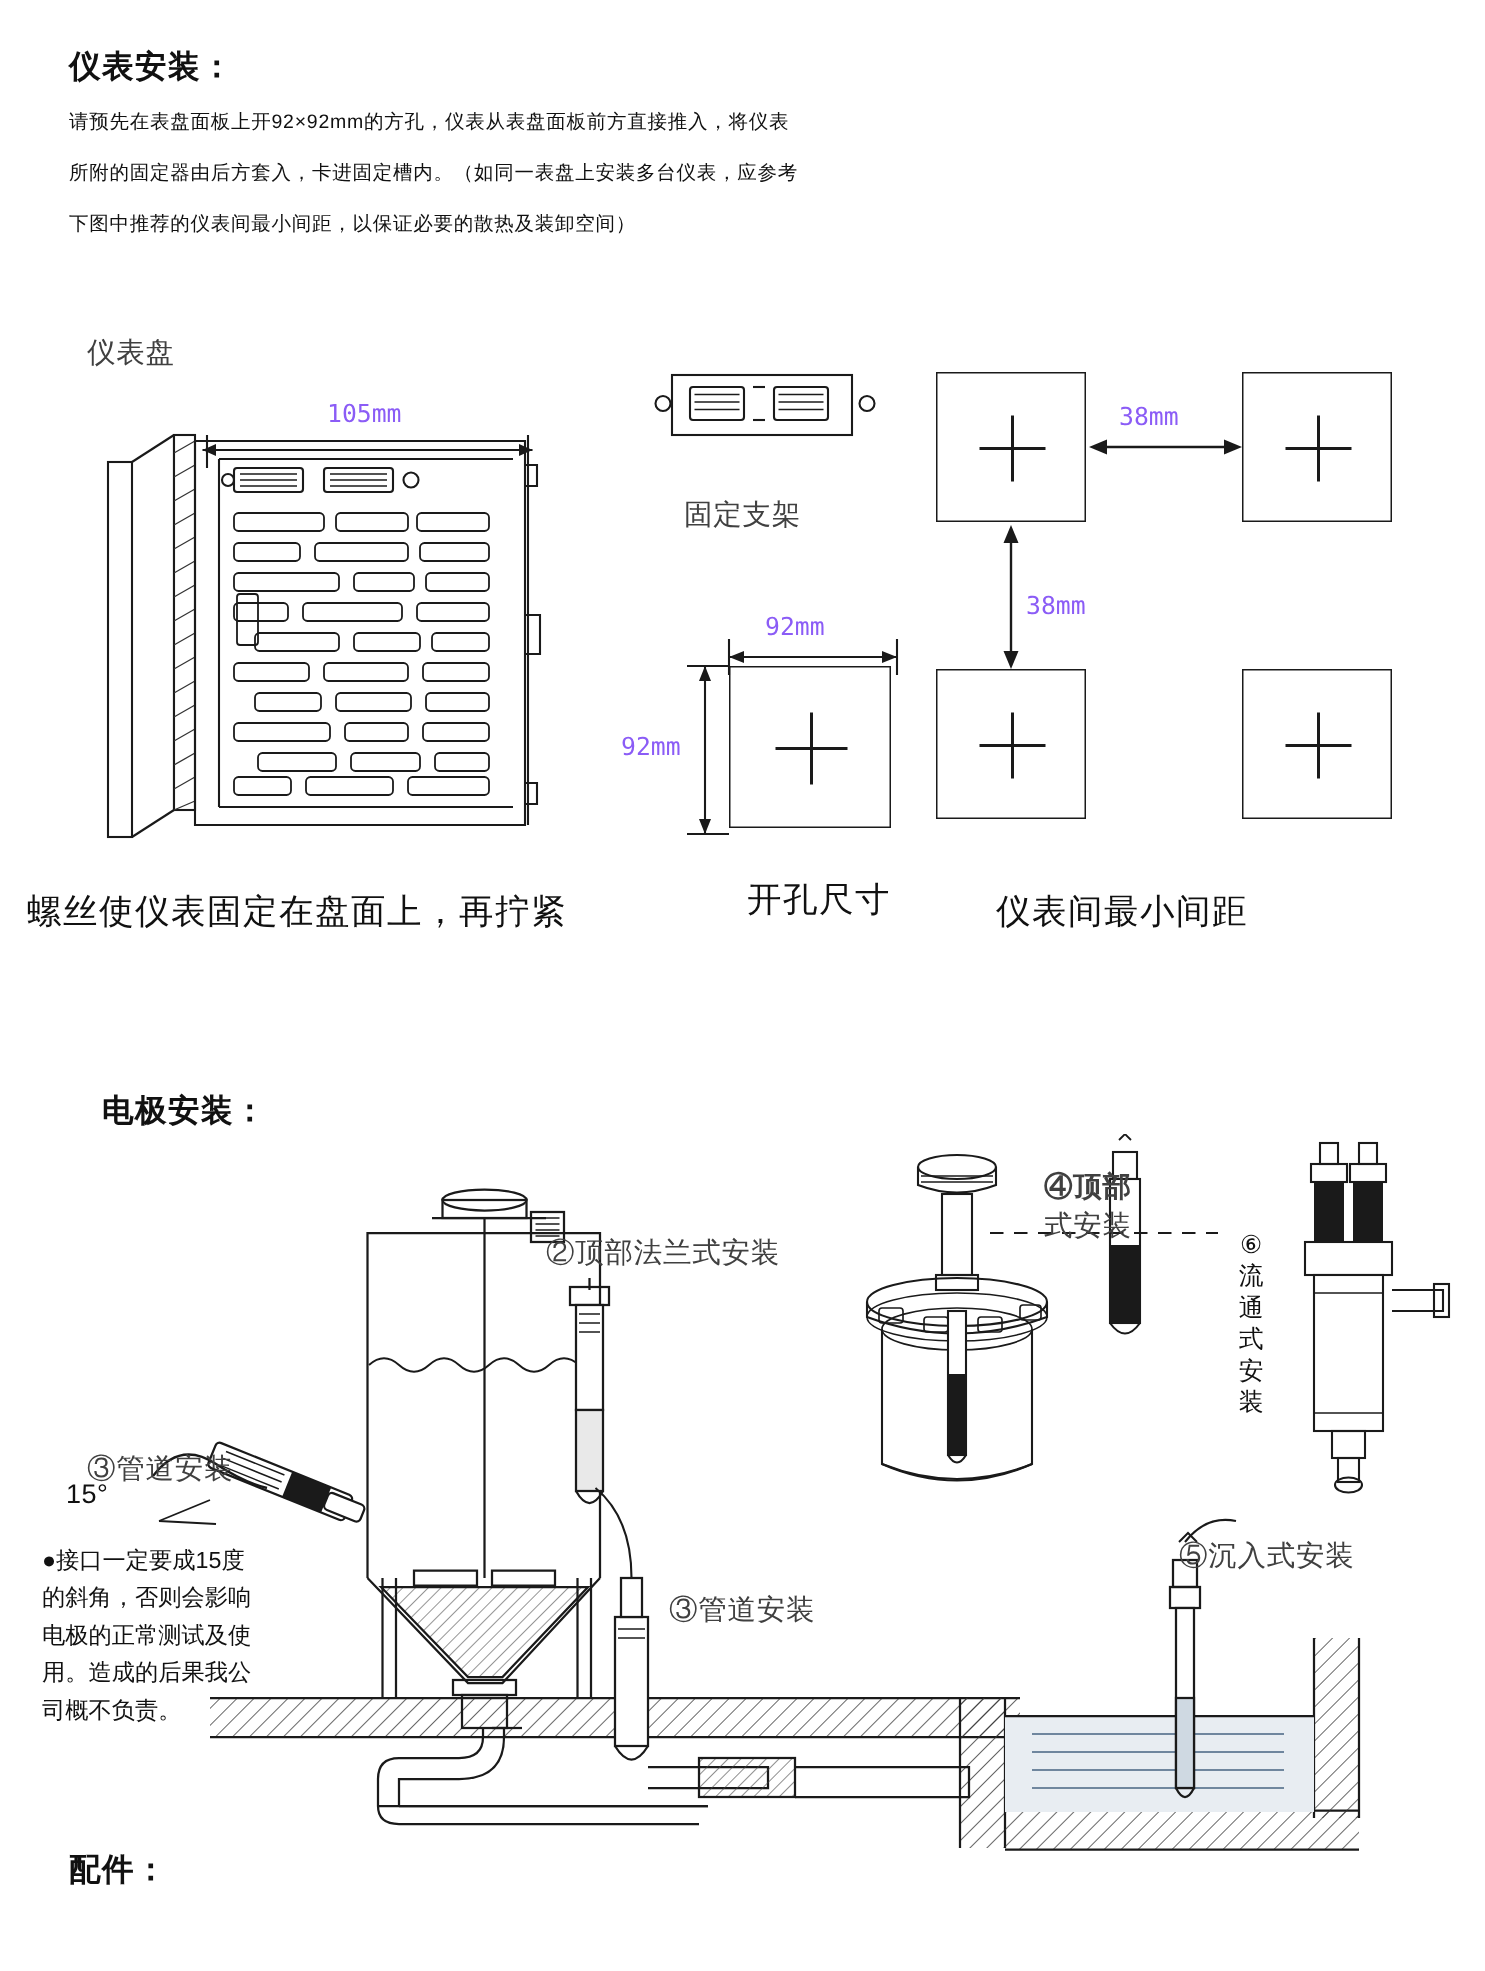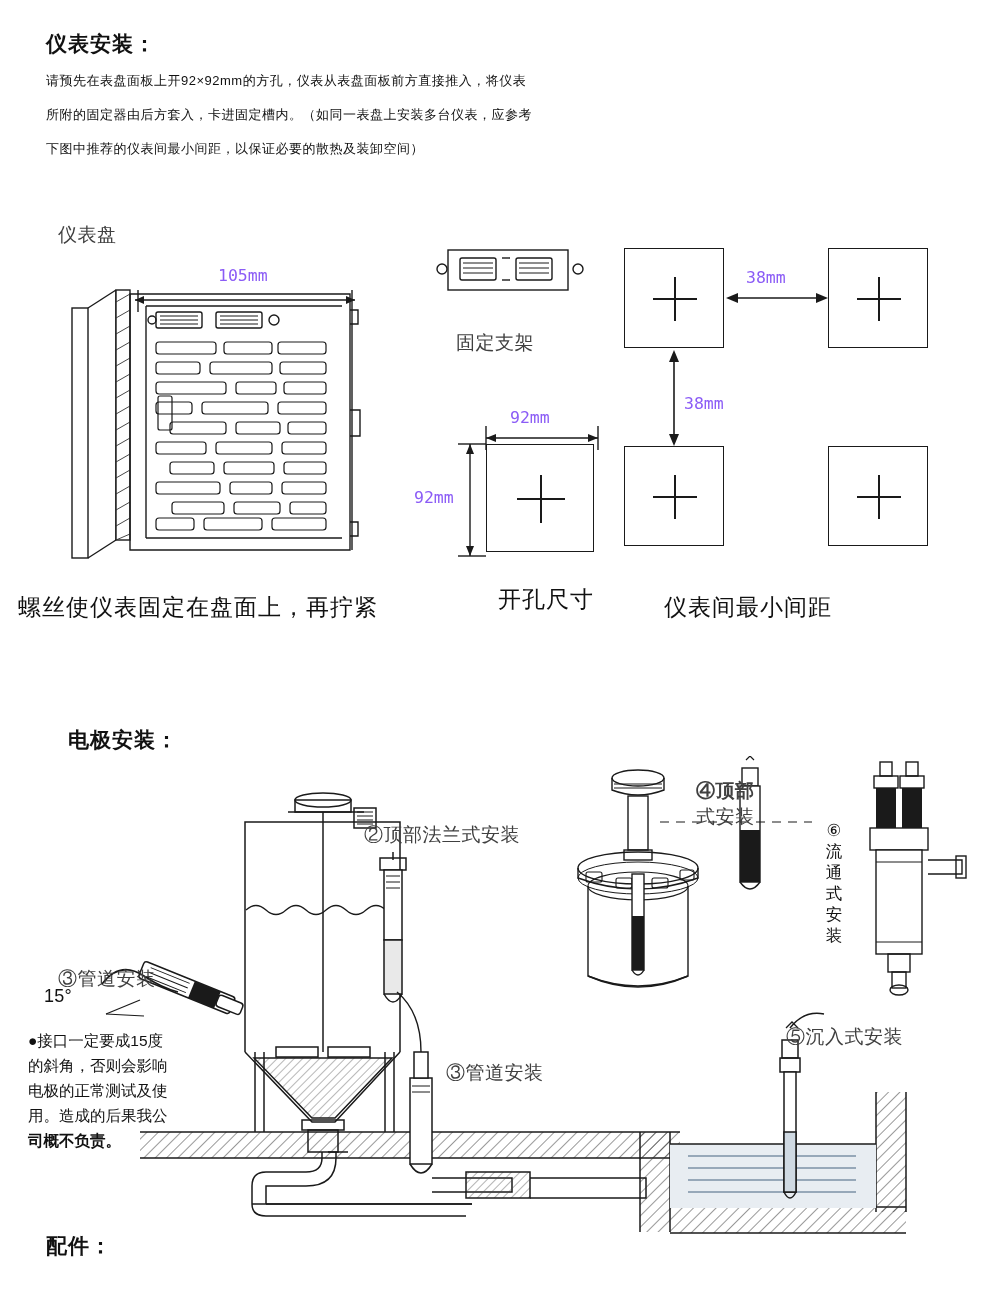--- a/index.html
+++ b/index.html
@@ -528,17 +528,17 @@
     <div class="label-vert">通</div>
     <div class="label-vert">式</div>
     <div class="label-vert">安</div>
     <div class="label-vert">装</div>
   </div>
 
   <div class="abs small-note" style="left:28px; top:1028px; width:190px;">●接口一定要成15度</div>
   <div class="abs small-note" style="left:28px; top:1053px; width:190px;">的斜角，否则会影响</div>
   <div class="abs small-note" style="left:28px; top:1078px; width:190px;">电极的正常测试及使</div>
   <div class="abs small-note" style="left:28px; top:1103px; width:190px;">用。造成的后果我公</div>
-  <div class="abs small-note" style="left:28px; top:1128px; width:190px;font-weight:bold;">司概不负责。</div>
+  <div class="abs small-note" style="left:28px; top:1128px; width:190px;">司概不负责。</div>
 
   <div class="abs h-title" style="left:46px; top:1232px;">配件：</div>
 
 </div>
 
 </body></html>

